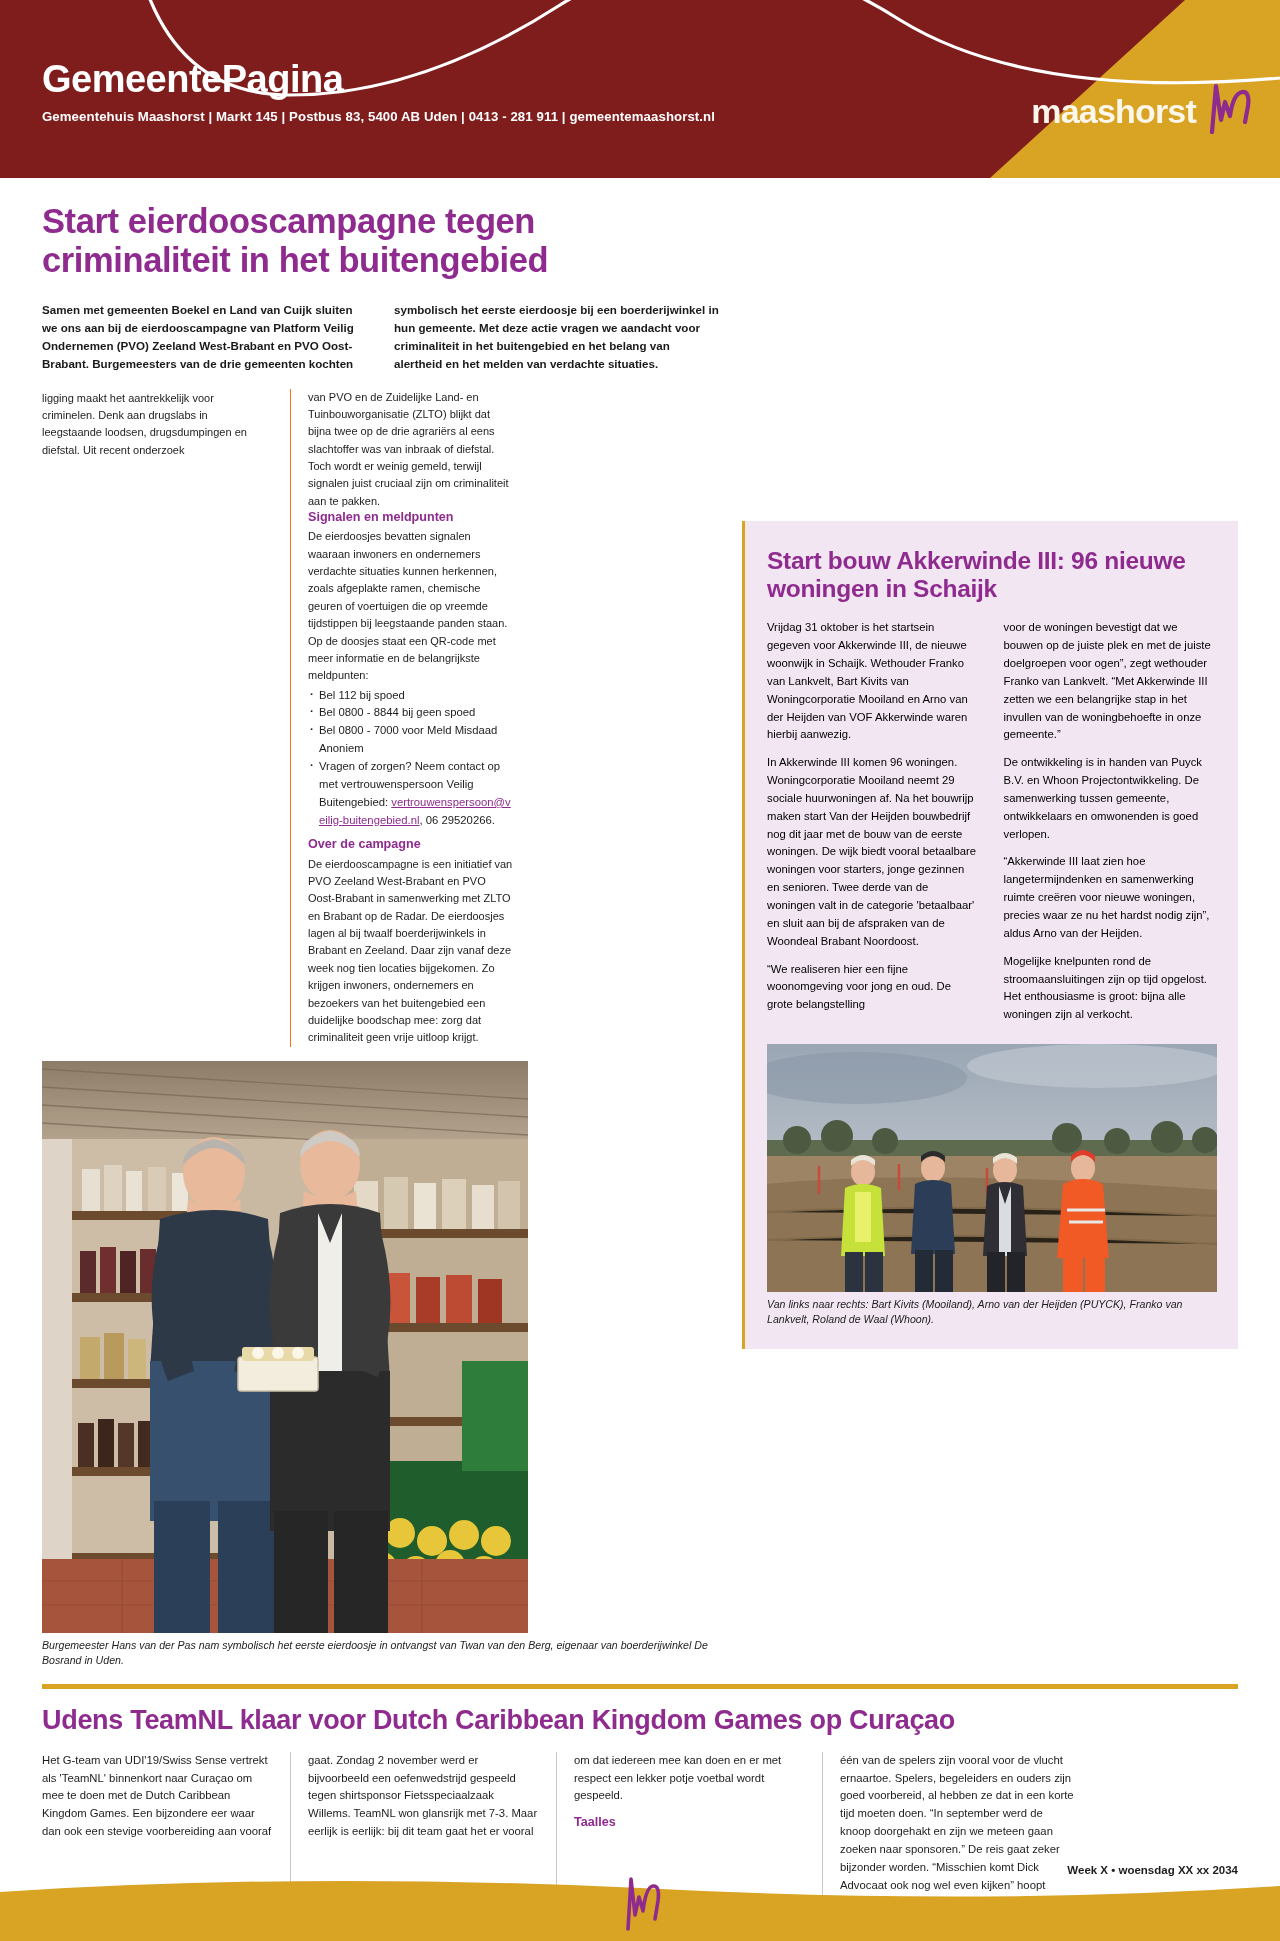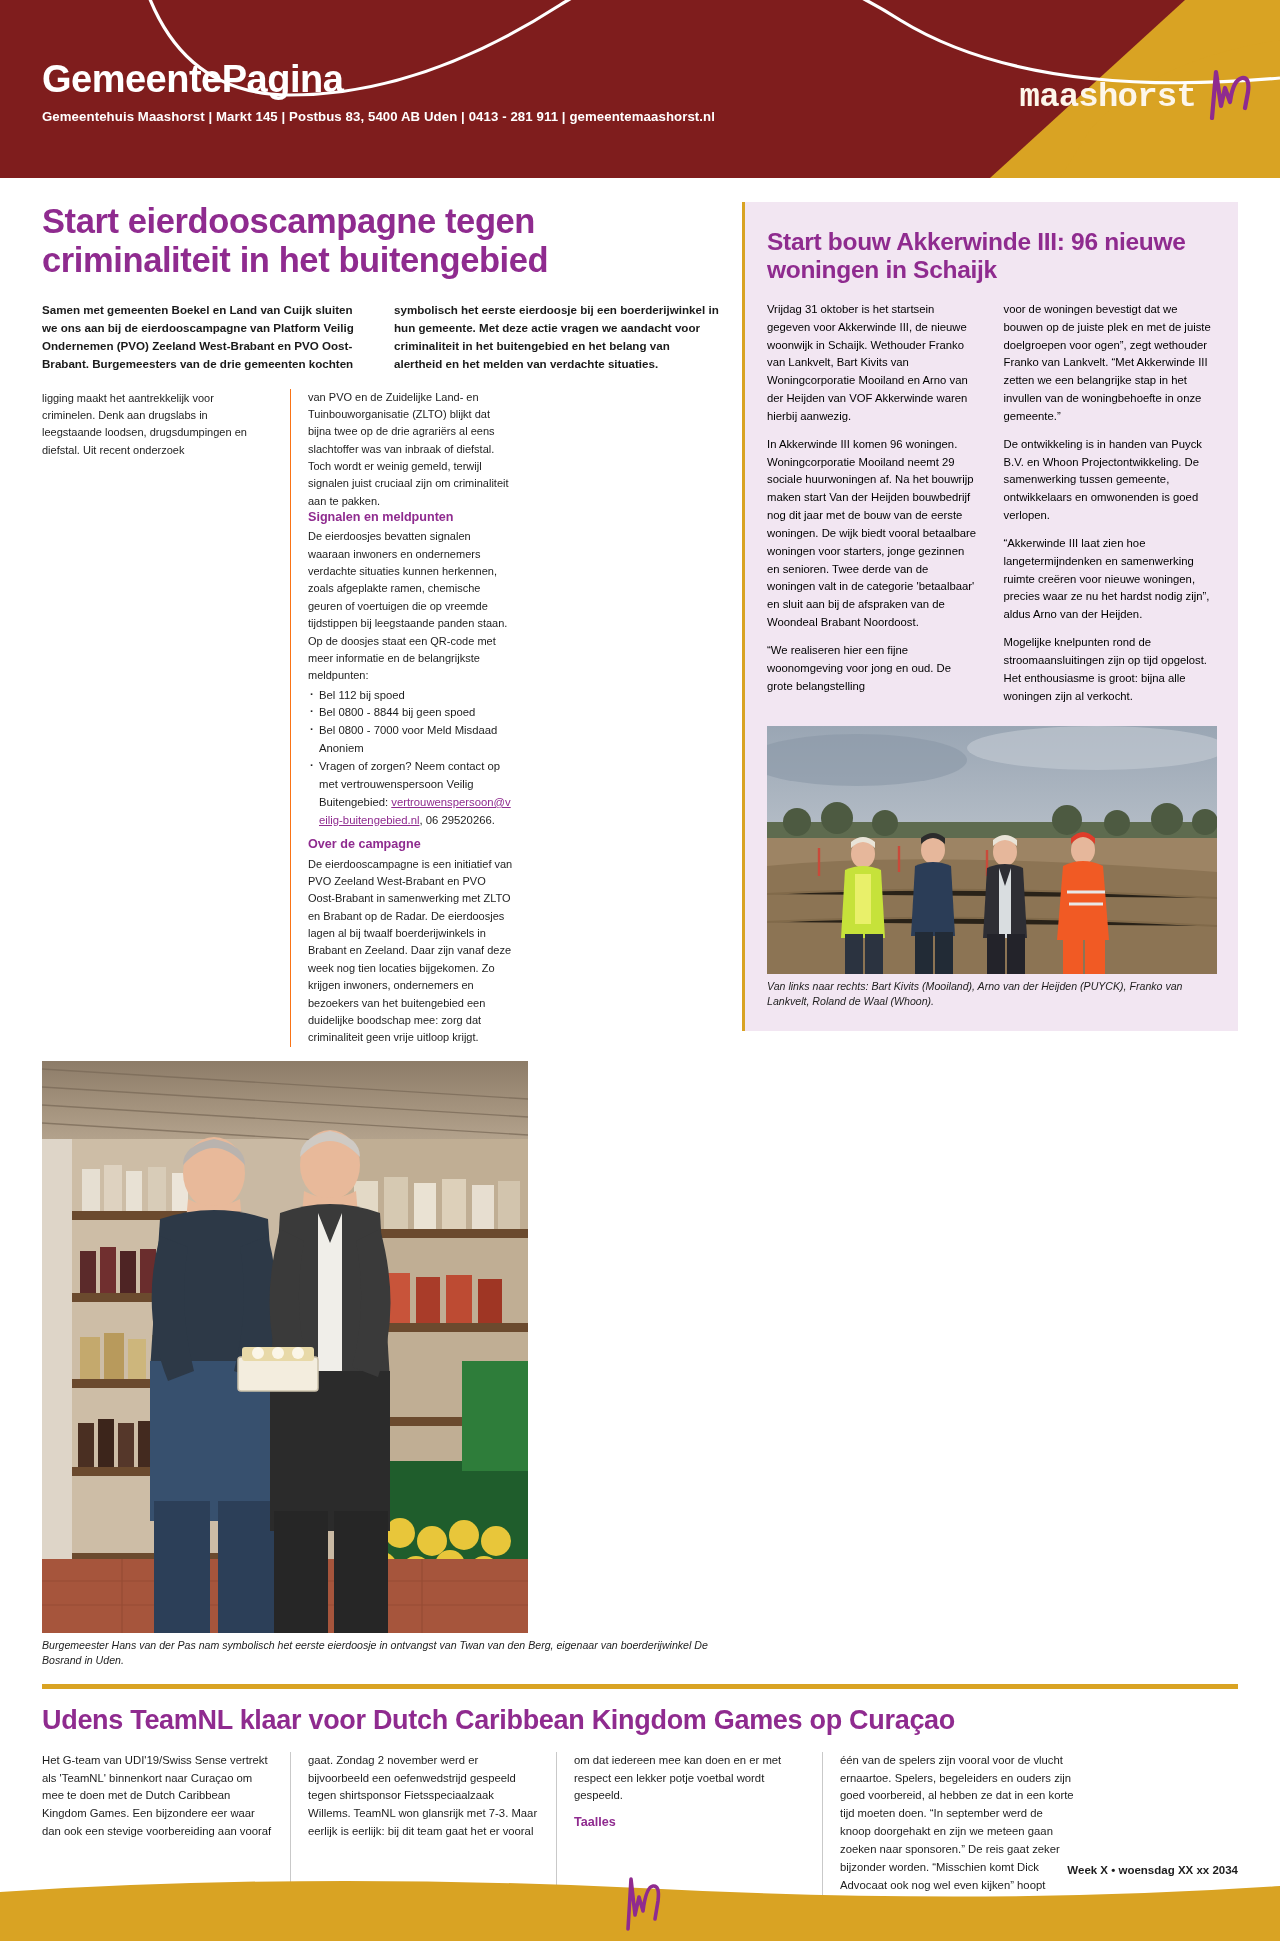--- a/index.html
+++ b/index.html
@@ -33,40 +33,39 @@
   .header-sub {
     margin-top: 11px;
     font-size: 13.2px;
     font-weight: bold;
     color: #ffffff;
     letter-spacing: 0.1px;
   }
   .logo-wrap {
     position: absolute;
     right: 26px;
-    top: 62px;
+    top: 76px;
     z-index: 4;
     display: flex;
     align-items: flex-end;
-    font-family: Liberation Mono, monospace;
   }
   .logo-word {
     font-size: 34px;
     font-weight: bold;
     color: #fdf6ea;
     letter-spacing: -0.8px;
     line-height: 1;
   }
   .logo-mark { margin-left: 4px; margin-bottom: -6px; }
 
   
   .page { position: relative; padding: 0 42px; }
 
   
-  .top-block { display: flex; gap: 0; padding-top: 24px; }
+  .top-block { display: flex; gap: 0; padding-top: 24px; align-items: center; }
   .top-left { width: 770px; padding-right: 22px; }
   .top-right { width: 496px; position: relative; }
 
   h1.article-title {
     font-size: 34.5px;
     line-height: 1.14;
     font-weight: bold;
     color: #8f2b8f;
     letter-spacing: -0.4px;
     margin-bottom: 20px;

